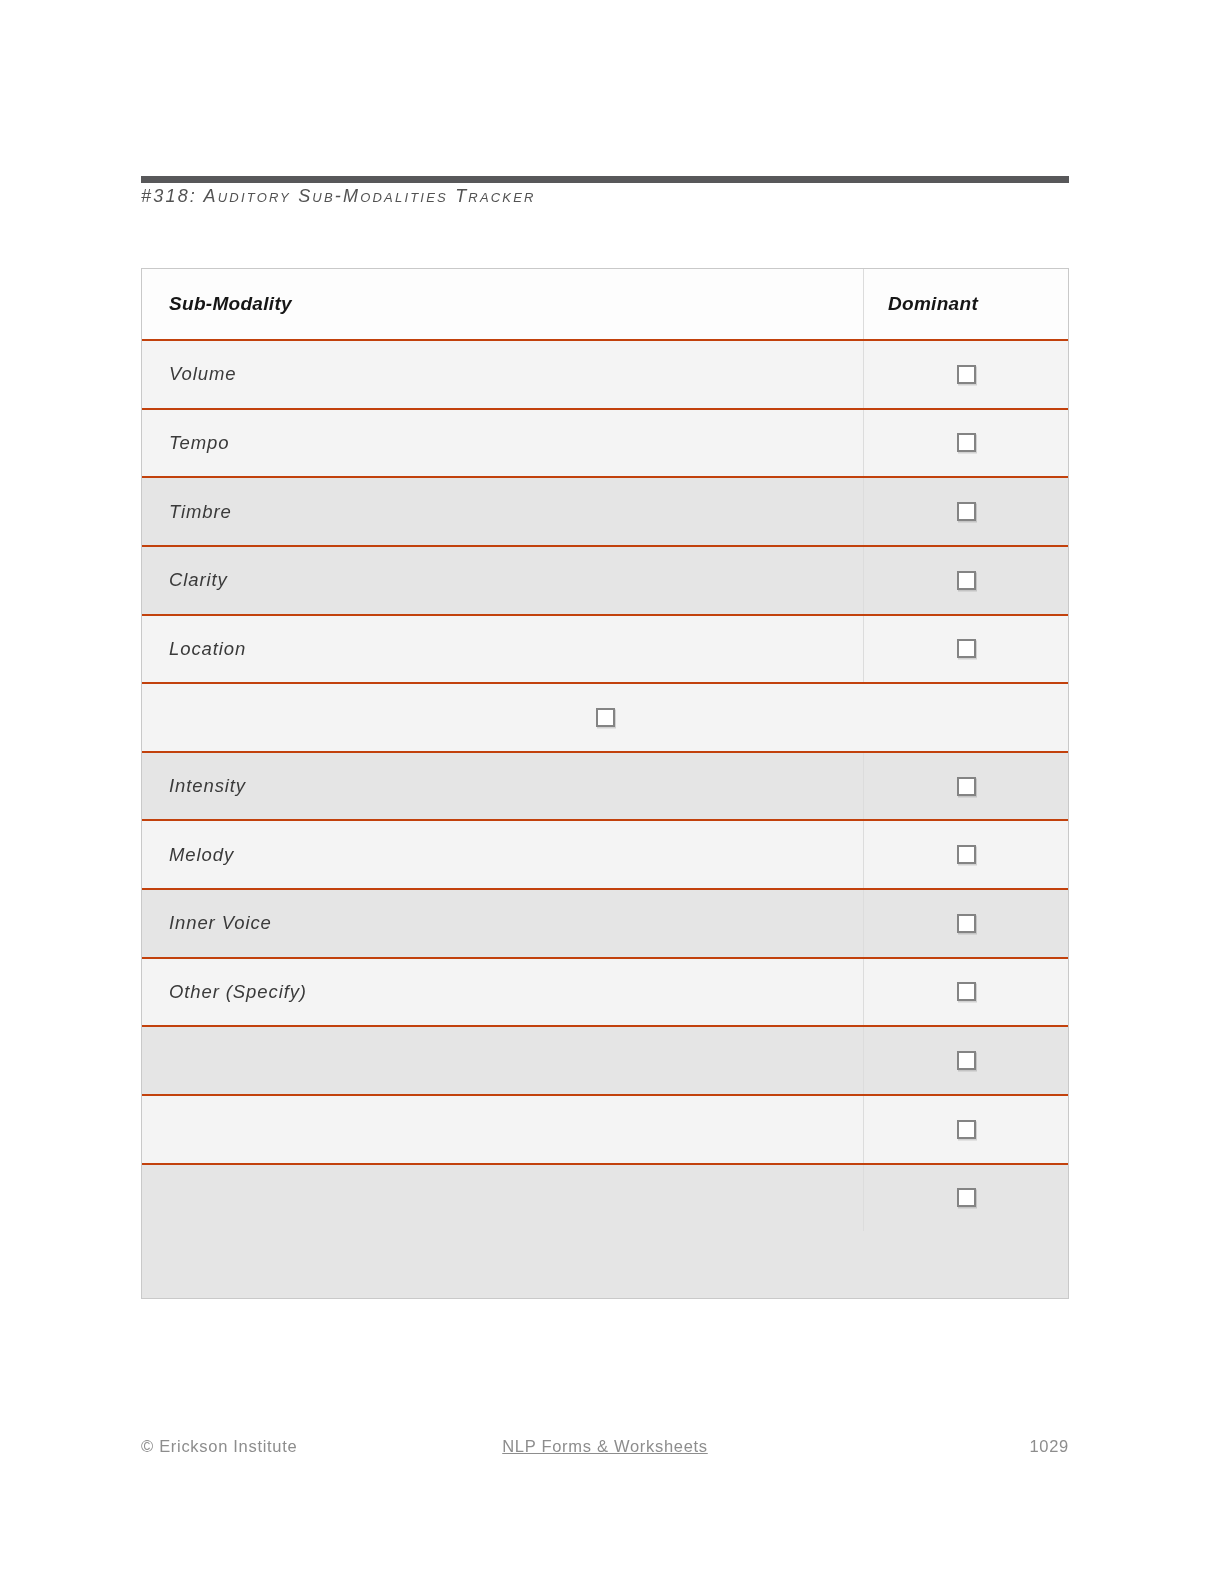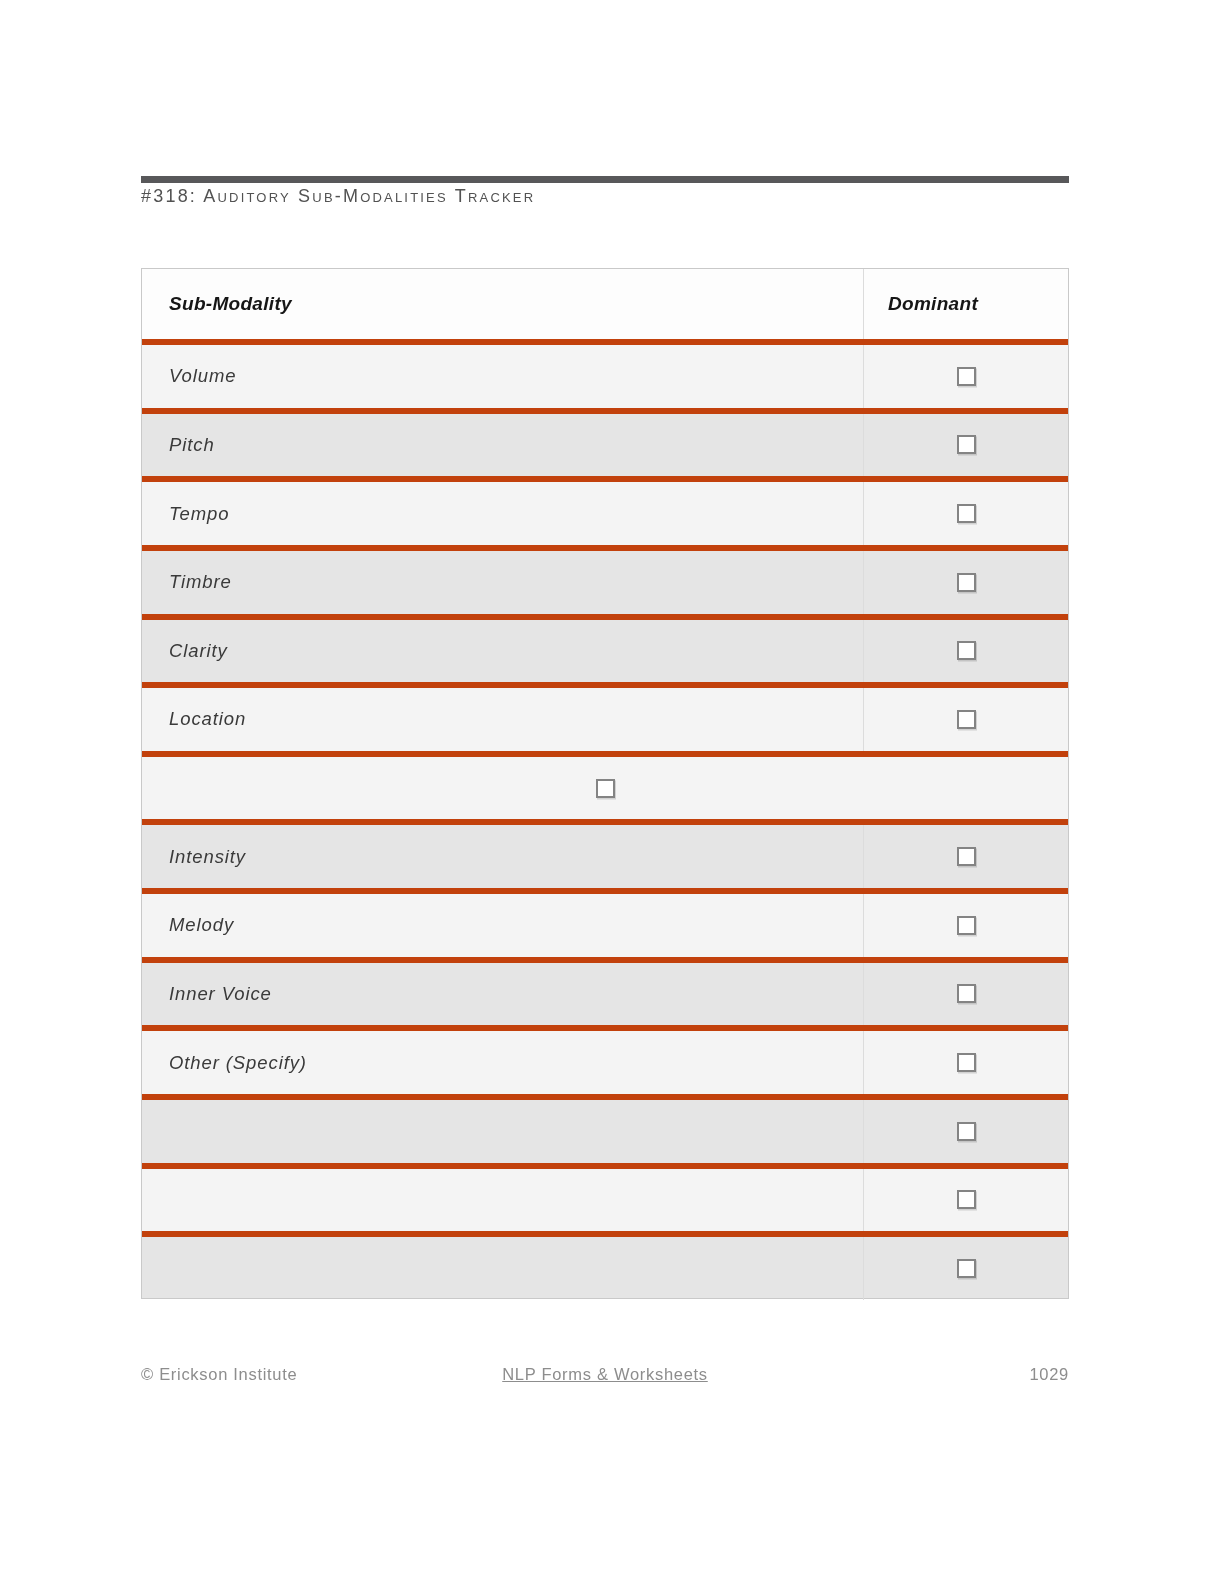--- a/index.html
+++ b/index.html
@@ -13,32 +13,32 @@
   .page { position: absolute; inset: 0; background: #ffffff; }
 
   
   .title-rule {
     position: absolute; left: 141px; top: 176px;
     width: 928px; height: 7px; background: #58585a;
   }
   .page-title {
     position: absolute; left: 141px; top: 186px; width: 928px;
     font-size: 18px; font-weight: 500; color: #525252;
-    letter-spacing: 2.2px; font-variant: small-caps;
+    letter-spacing: 2.2px; font-variant: small-caps; font-style: italic;
   }
 
   
   .tracker-table {
     position: absolute; left: 141px; top: 268px;
     width: 928px; height: 1031px;
     border: 1px solid #c9c9c9;
     background: #e5e5e5;
   }
   .trow { display: flex; width: 100%; }
-  .trow + .trow { border-top: 6px solid #c2410c; }
+  .trow + .trow { border-top: 2px solid #c2410c; }
   .thead { height: 70px; background: #fdfdfd; }
   .row { height: 68.64px; }
   .row.alt { background: #f4f4f4; }
   .cell-label {
     width: 722px; flex: 0 0 722px;
     display: flex; align-items: center;
     padding-left: 27px;
     border-right: 1px solid #dcdcdc;
   }
   .cell-check {
@@ -55,21 +55,21 @@
     letter-spacing: 0.9px;
   }
   .checkbox {
     width: 19px; height: 19px;
     border: 2px solid #848484; background: #ffffff;
     box-shadow: 1px 1.5px 0 rgba(0,0,0,0.14);
   }
 
   
   .footer {
-    position: absolute; left: 141px; top: 1365px; width: 928px;
+    position: absolute; left: 141px; top: 1437px; width: 928px;
     display: flex; align-items: center;
     font-size: 16.5px; color: #8d8d8d; letter-spacing: 0.7px;
   }
   .footer .f-left  { flex: 1; text-align: left; }
   .footer .f-mid   { flex: 1.4; text-align: center; text-decoration: underline; }
   .footer .f-right { flex: 1; text-align: right; }
 </style>
 </head>
 <body>
 
@@ -89,28 +89,20 @@
     </div>
 
   <div class="trow row alt">
         <div class="cell-label">
           <span>Volume</span>
         </div>
         <div class="cell-check">
           <div class="checkbox"></div>
         </div>
       </div>
-      <div class="trow row">
-        <div class="cell-label">
-          <span>Pitch</span>
-        </div>
-        <div class="cell-check">
-          <div class="checkbox"></div>
-        </div>
-      </div>
       <div class="trow row alt">
         <div class="cell-label">
           <span>Tempo</span>
         </div>
         <div class="cell-check">
           <div class="checkbox"></div>
         </div>
       </div>
       <div class="trow row">
         <div class="cell-label">

